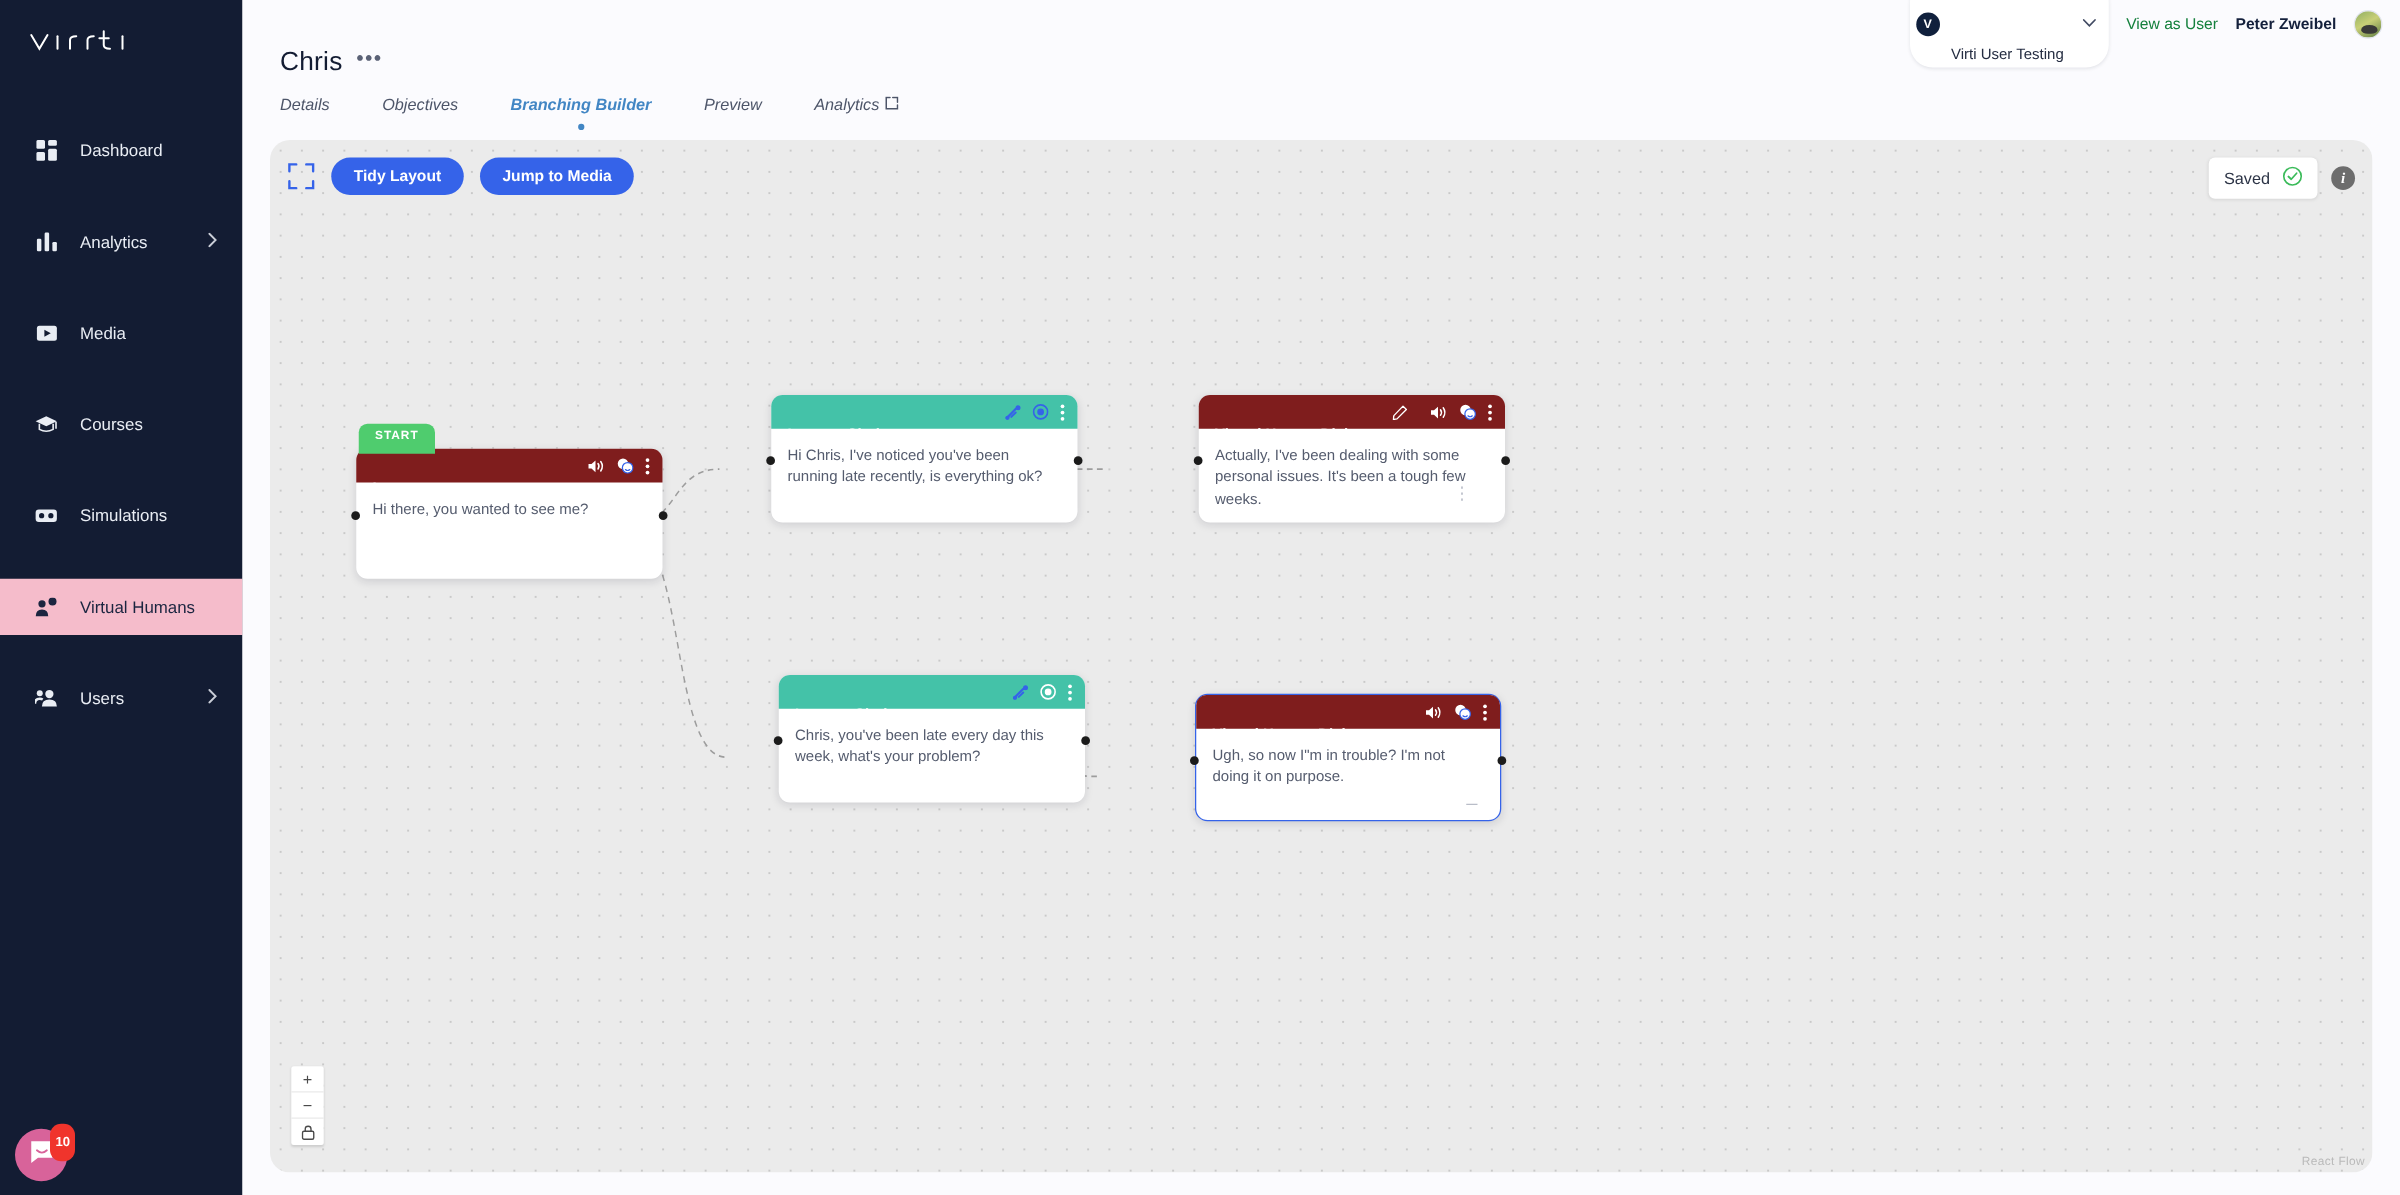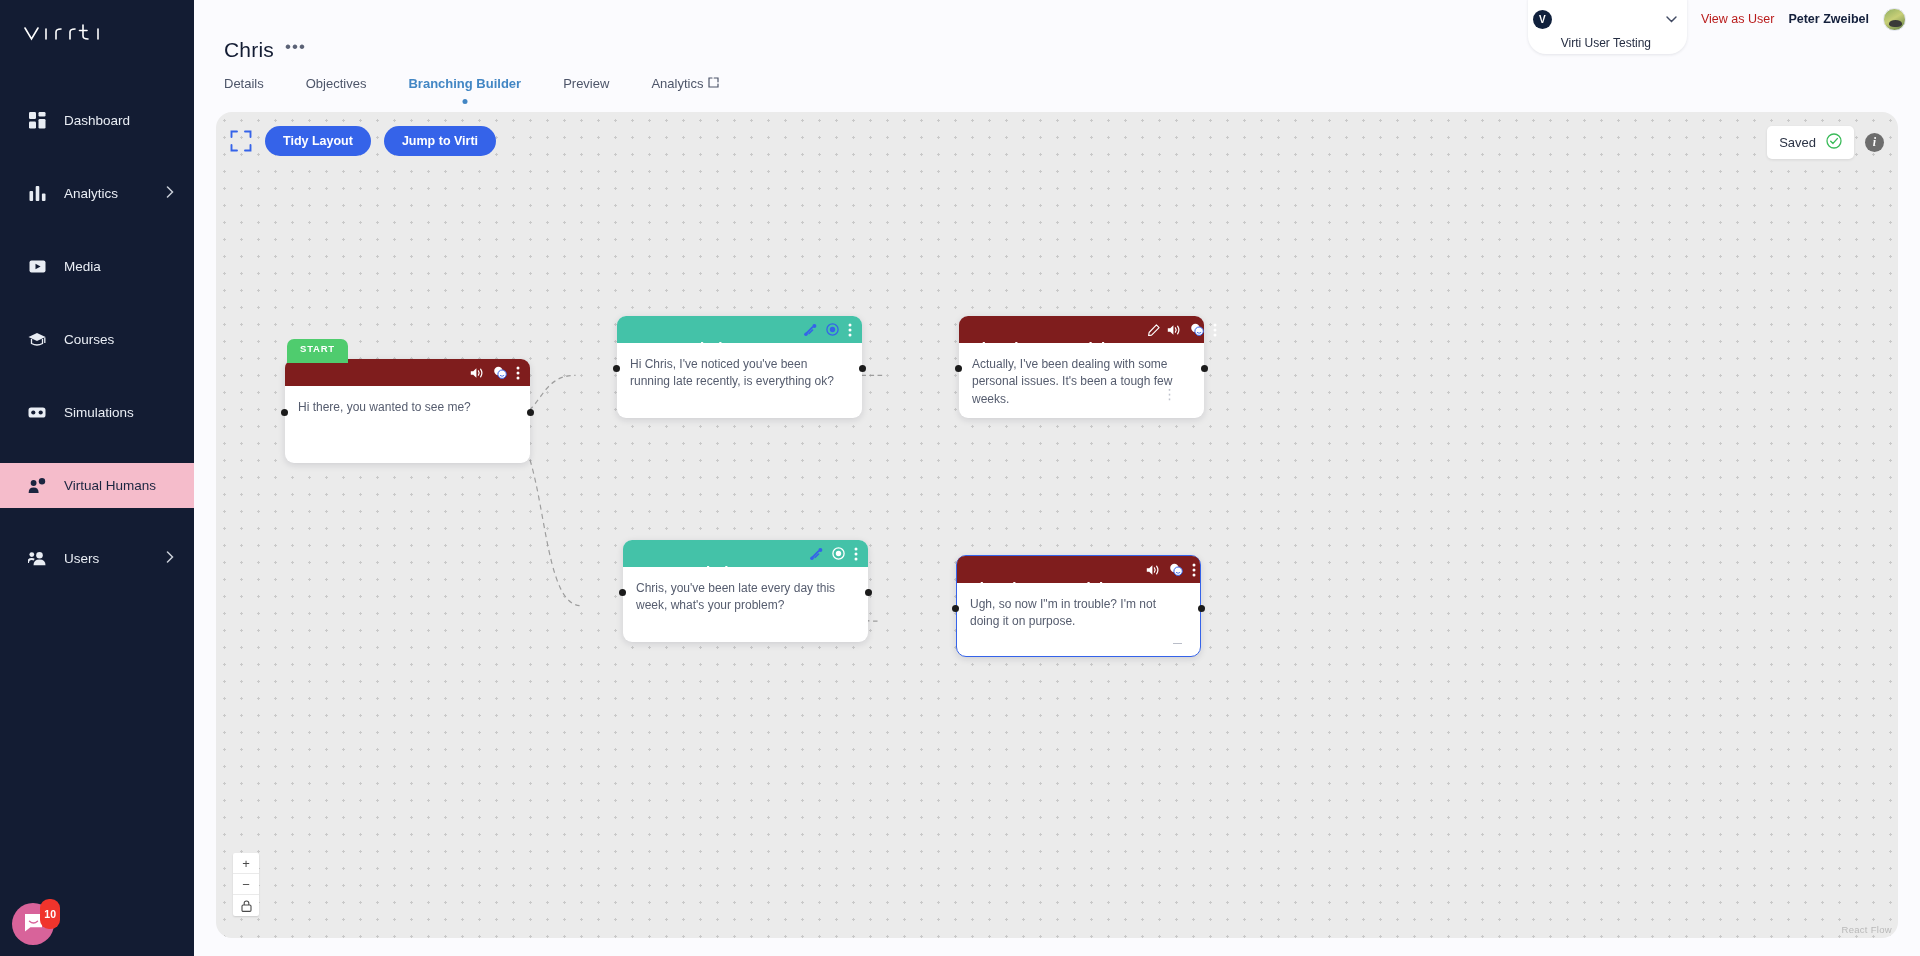--- a/index.html
+++ b/index.html
@@ -81,21 +81,21 @@
     cursor: pointer;
   }
   .org-avatar {
     width: 19px; height: 19px; border-radius: 50%;
     background: #10203c; color: #fff;
     display:flex; align-items:center; justify-content:center;
     font-size: 10px; font-weight: 700;
   }
   .org-name { font-size: 12px; color: #252d42; margin-top: 48px; }
   .org-chev { color: #424b63; font-size: 10px; margin-left: 6px; }
-  .view-as { font-size: 12.5px; color: #b91c1c; cursor: pointer; }
+  .view-as { font-size: 12.5px; color: #15803d; cursor: pointer; }
   .user-name { font-size: 12.5px; color: #14203c; font-weight: 700; }
   .user-avatar {
     width: 23px; height: 23px; border-radius: 50%;
     background: linear-gradient(150deg,#8fae62 0%,#c8cf77 45%,#5e7c42 100%);
     border: 1px solid #e2e5ee;
     cursor: pointer;
     overflow: hidden;
     position: relative;
   }
   .user-avatar:after {
@@ -107,21 +107,21 @@
   .page-head { padding: 0 0 0 30px; }
   .page-title-row { display: flex; align-items: center; gap: 11px; }
   .page-title { font-size: 21px; font-weight: 400; color: #131c33; letter-spacing: .2px; }
   .title-more { color: #5b6276; font-size: 17px; letter-spacing:1px; cursor: pointer; line-height: 1; padding-bottom:7px;}
 
   .tabs { display: flex; gap: 0; margin-top: 14px; }
   .tab {
     font-size: 13px; color: #4d5569;
     padding: 0 0 4px 0; margin-right: 42px;
     cursor: pointer; position: relative;
-    display:flex; align-items:center; gap:5px;
+    display:flex; align-items:center; gap:5px;font-style:italic;
   }
   .tab.active { color: #4286c4; font-weight: 700; }
   .tab.active .dot-ind {
     position: absolute; left: 50%; transform: translateX(-50%);
     bottom: -9px; width: 5px; height: 5px; border-radius: 50%;
     background: #4286c4;
   }
 
   
   .canvas-wrap {
@@ -177,21 +177,21 @@
     overflow: visible;
   }
   .node-hd {
     height: 27px;
     border-radius: 9px 9px 0 0;
     display: flex; align-items: center;
     padding: 0 10px 0 13px;
     color: #fff;
     gap: 7px;
   }
-  .node-hd .title { font-size: 15px; font-weight: 700; flex: 1; white-space: nowrap; margin-top: 35px; }
+  .node-hd .title { font-size: 12px; font-weight: 700; flex: 1; white-space: nowrap; margin-top: 35px; }
   .node-hd .acts { display: flex; align-items: center; gap: 9px; }
   .node-hd .acts svg, .node-hd .edit-ic svg { display:block; cursor:pointer; }
   .node-body { padding: 13px 13px 10px 13px; }
   .node-body .txt {
     font-size: 12px; color: #555c6e; line-height: 1.45;
   }
   .hd-blue { background: #7f1d1d; }
   .hd-teal { background: #44c2a8; }
 
   .selected { border: 1.5px solid #3563e9; border-radius: 10px; }
@@ -411,21 +411,21 @@
           <svg width="22" height="22" viewBox="0 0 22 22">
             <g fill="none" stroke="#3563e9" stroke-width="1.9" stroke-linecap="round">
               <path d="M1.5 7 V1.5 H7"></path>
                 <path d="M15 1.5 H20.5 V7"></path>
               <path d="M20.5 15 V20.5 H15"></path>
                 <path d="M7 20.5 H1.5 V15"></path>
             </g>
           </svg>
         </span>
         <button class="btn-pill">Tidy Layout</button>
-        <button class="btn-pill">Jump to Virti</button>
+        <button class="btn-pill">Jump to Media</button>
       </div>
 
       <div class="saved-wrap">
         <div class="saved-pill">
           <span>Saved</span>
           <span>
             <svg width="16" height="16" viewBox="0 0 16 16">
                 <circle cx="8" cy="8" r="7" fill="none" stroke="#3bbb5a" stroke-width="1.3"></circle>
                 <path d="M4.7 8.2 L7 10.4 L11.3 5.6" fill="none" stroke="#3bbb5a" stroke-width="1.4" stroke-linecap="round" stroke-linejoin="round"></path>
               </svg>

